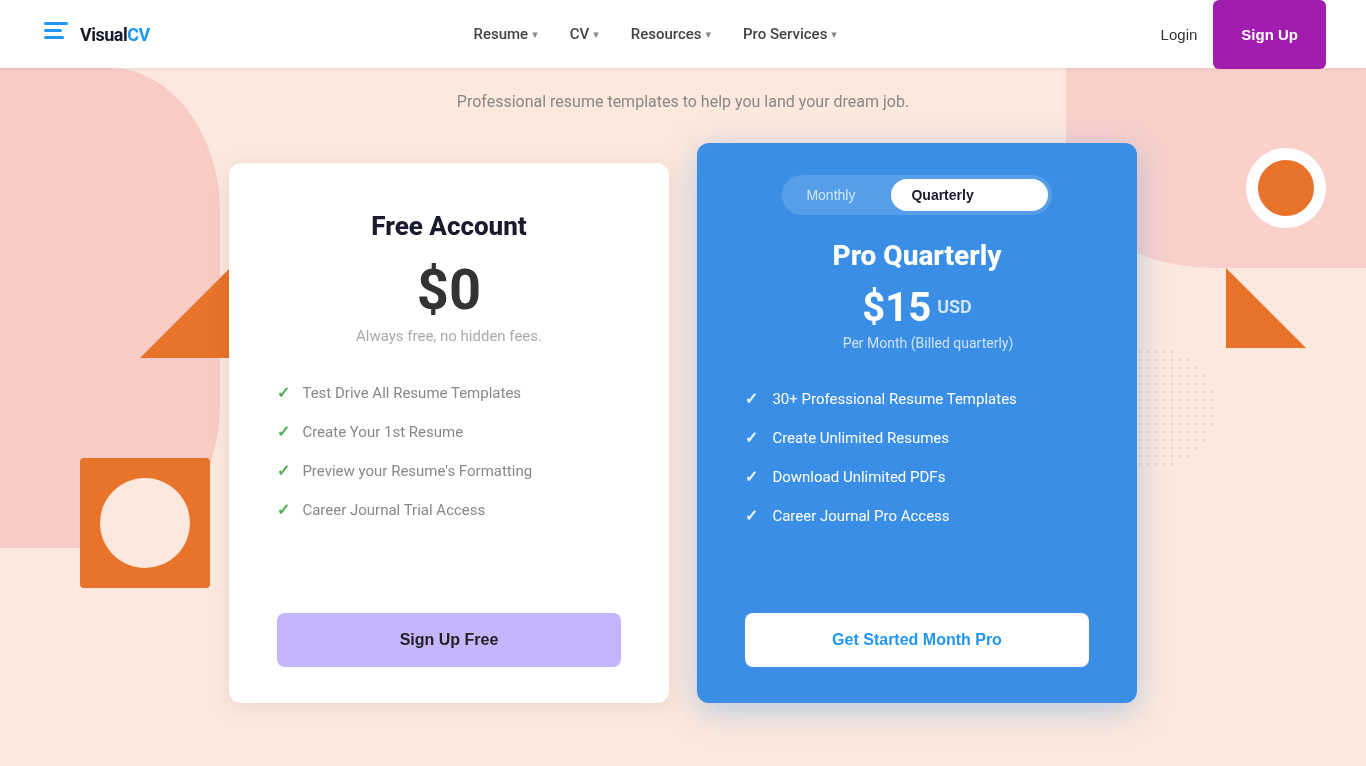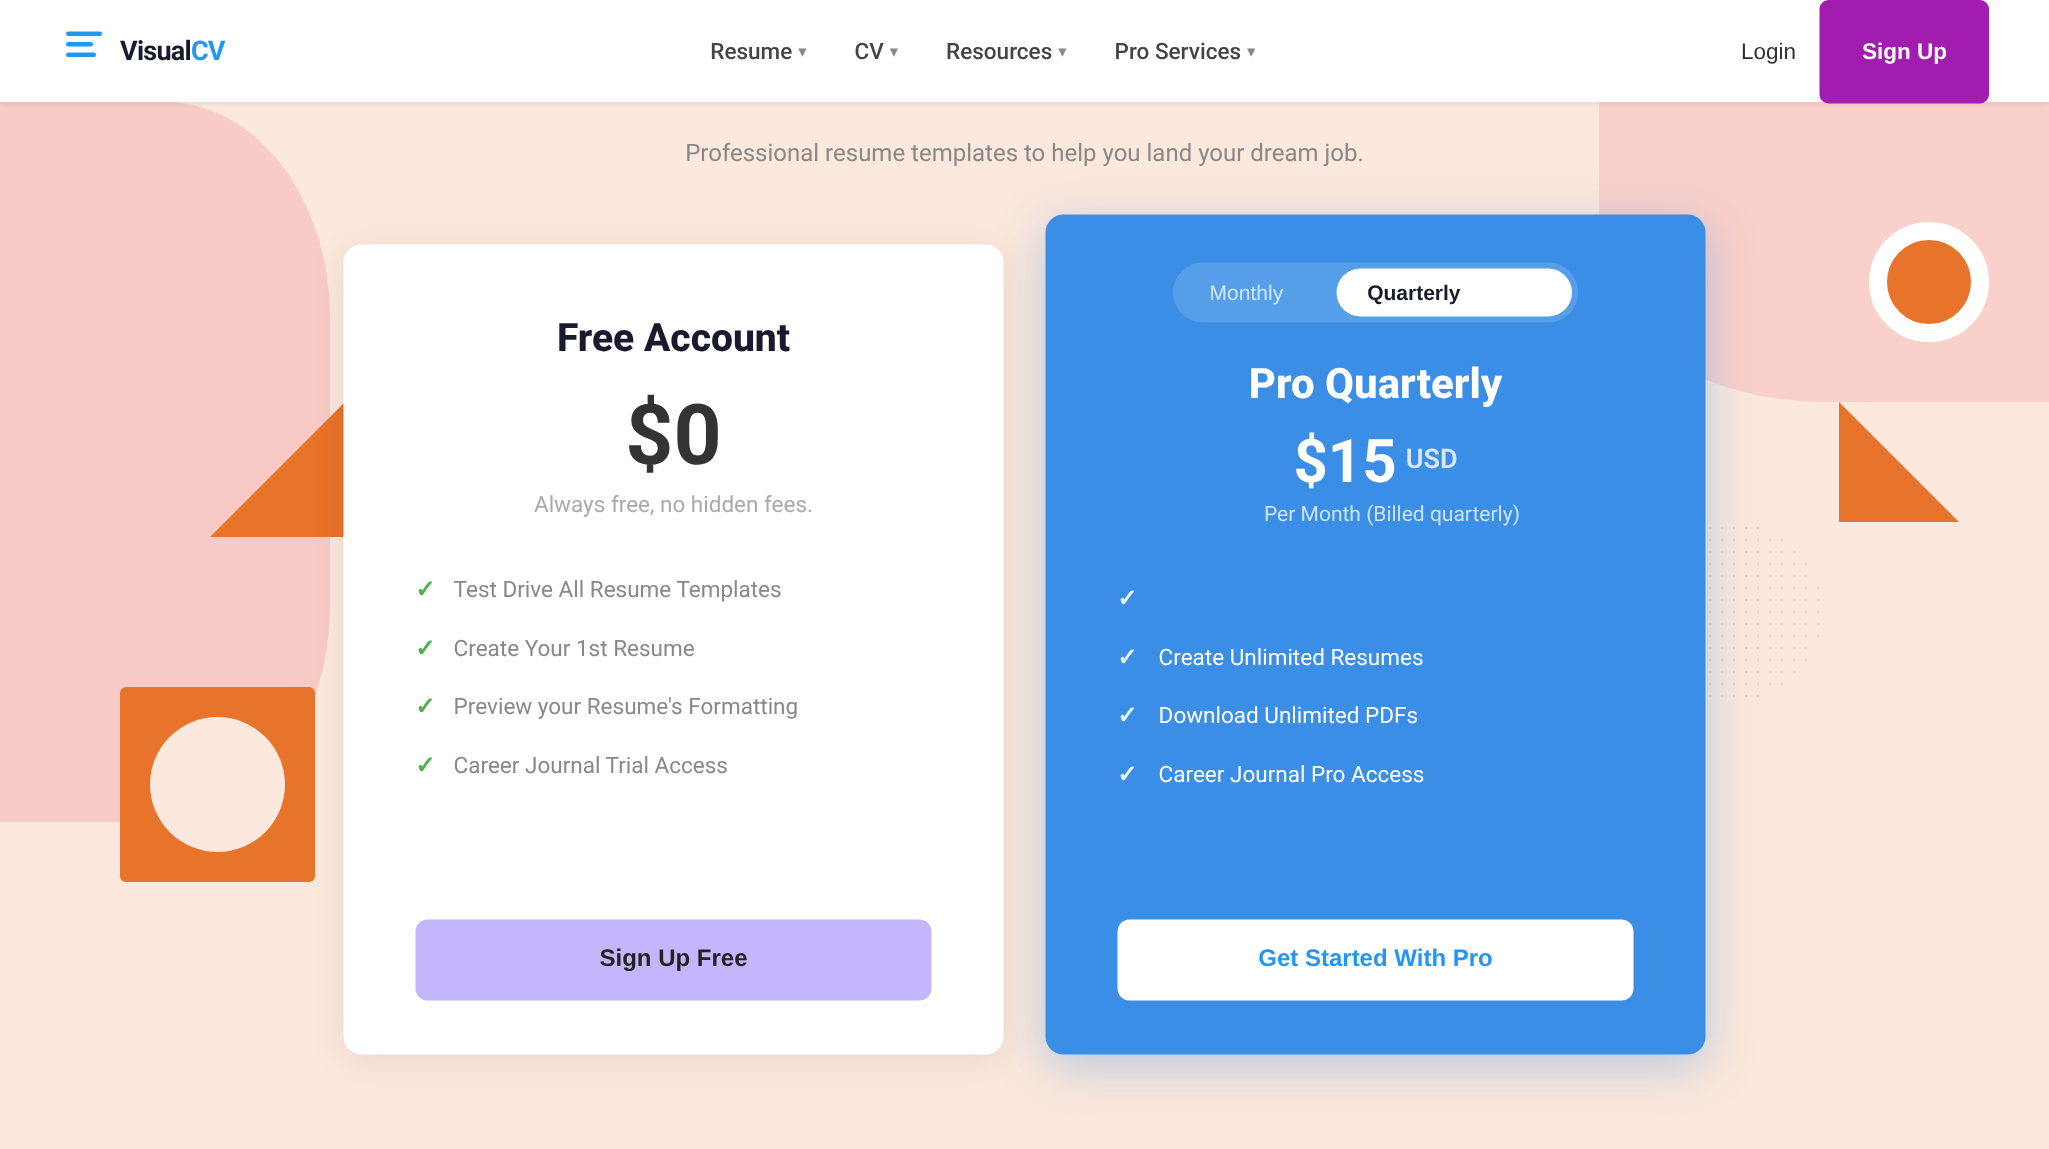--- a/index.html
+++ b/index.html
@@ -264,32 +264,33 @@
       <div class="pro-price-row">
         <span class="pro-price">$15</span>
         <span class="pro-currency">USD</span>
       </div>
 
       <p class="pro-billing">Per Month (Billed quarterly)</p>
 
       <ul class="pro-features">
         <li class="pro-feature">
           <span class="pro-check">✓</span>
+          <span>30+ Professional Resume Templates</span>
         </li>
         <li class="pro-feature">
           <span class="pro-check">✓</span>
           <span>Create Unlimited Resumes</span>
         </li>
         <li class="pro-feature">
           <span class="pro-check">✓</span>
           <span>Download Unlimited PDFs</span>
         </li>
         <li class="pro-feature">
           <span class="pro-check">✓</span>
           <span>Career Journal Pro Access</span>
         </li>
       </ul>
 
-      <button class="btn-pro">Get Started With Pro</button>
+      <button class="btn-pro">Get Started Month Pro</button>
     </div>
 
   </div>
 </div>
 
 </body></html>

